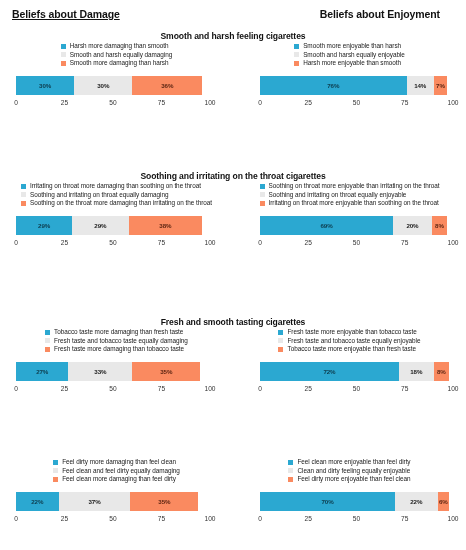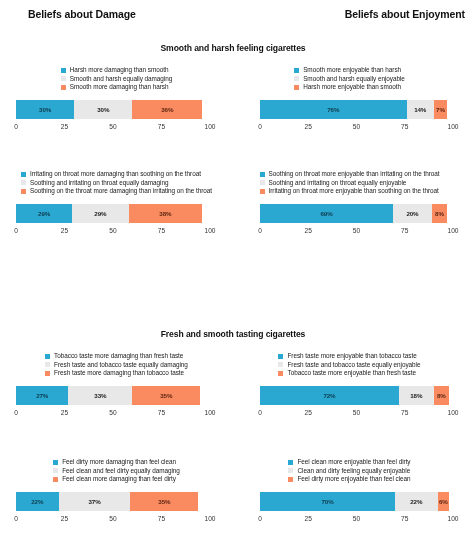--- a/index.html
+++ b/index.html
@@ -8,28 +8,28 @@
     background:#ffffff;
     font-family:"Liberation Sans", sans-serif;
     color:#1a1a1a;
     overflow:hidden;
     position:relative;
   }
   .page{position:relative;width:466px;height:550px;}
 
   
   .hdr{position:absolute;top:8px;font-size:10.5px;font-weight:bold;letter-spacing:-0.1px;color:#111;}
-  .hdr-left{left:28px;}
-  .hdr-right{right:1px;}
+  .hdr-left{left:12px;text-decoration:underline;}
+  .hdr-right{right:26px;}
 
   
   .section{position:absolute;left:0;width:466px;}
   .sec-title{
     text-align:center;font-size:8.6px;font-weight:bold;color:#111;
-    letter-spacing:-0.1px;margin:12px;height:12px;line-height:12px;
+    letter-spacing:-0.1px;margin:0;height:12px;line-height:12px;
   }
 
   .panels{display:flex;width:466px;}
   .panel{width:233px;position:relative;}
   .legend-row{display:flex;align-items:flex-start;line-height:8.6px;height:8.6px;}
   .swatch{width:5px;height:5px;margin-top:1.8px;margin-right:4px;flex:0 0 5px;}
   .sw-blue{background:#2BA8D1;}
   .sw-grey{background:#E8E8E8;}
   .sw-orange{background:#FA8A60;}
   .legend-label{font-size:6.4px;color:#1a1a1a;white-space:nowrap;letter-spacing:-0.05px;}
@@ -124,20 +124,21 @@
                 <span class="tick" style="left: 75.25px;">25</span>
                 <span class="tick" style="left: 123.5px;">50</span>
                 <span class="tick" style="left: 171.75px;">75</span>
                 <span class="tick" style="left: 220px;">100</span>
               </div>
             </div>
           </div>
         </div>
       </div>
       <div class="section" style="top: 170px;">
+        <div class="sec-title">Soothing and irritating on the throat cigarettes</div>
         <div class="panels">
           <div class="panel">
             <div class="legend-wrap"><div class="legend-inner"><div class="legend-row">
                   <span class="swatch sw-blue"></span>
                   <span class="legend-label">Irritating on throat more damaging than soothing on the throat</span>
                 </div><div class="legend-row">
                   <span class="swatch sw-grey"></span>
                   <span class="legend-label">Soothing and irritating on throat equally damaging</span>
                 </div><div class="legend-row">
                   <span class="swatch sw-orange"></span>

